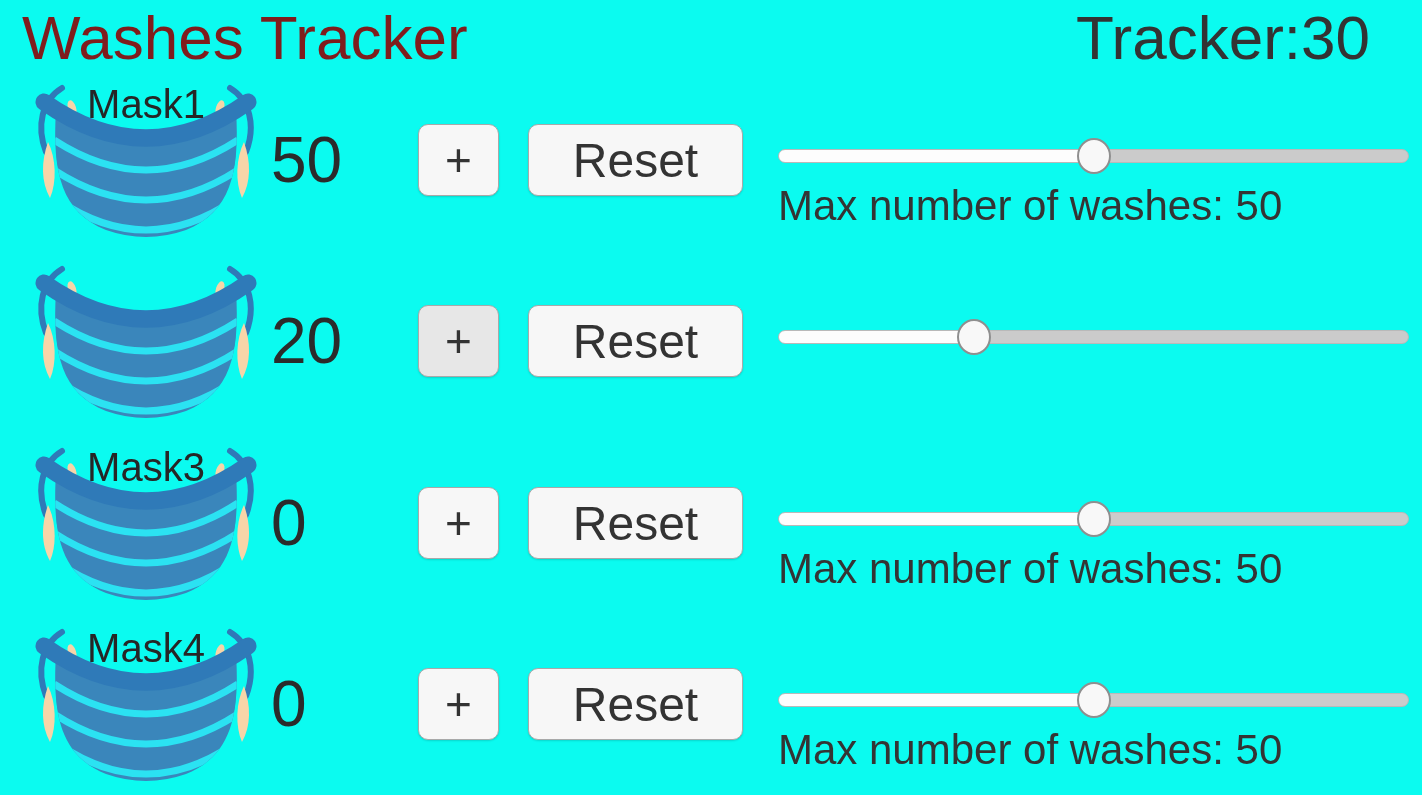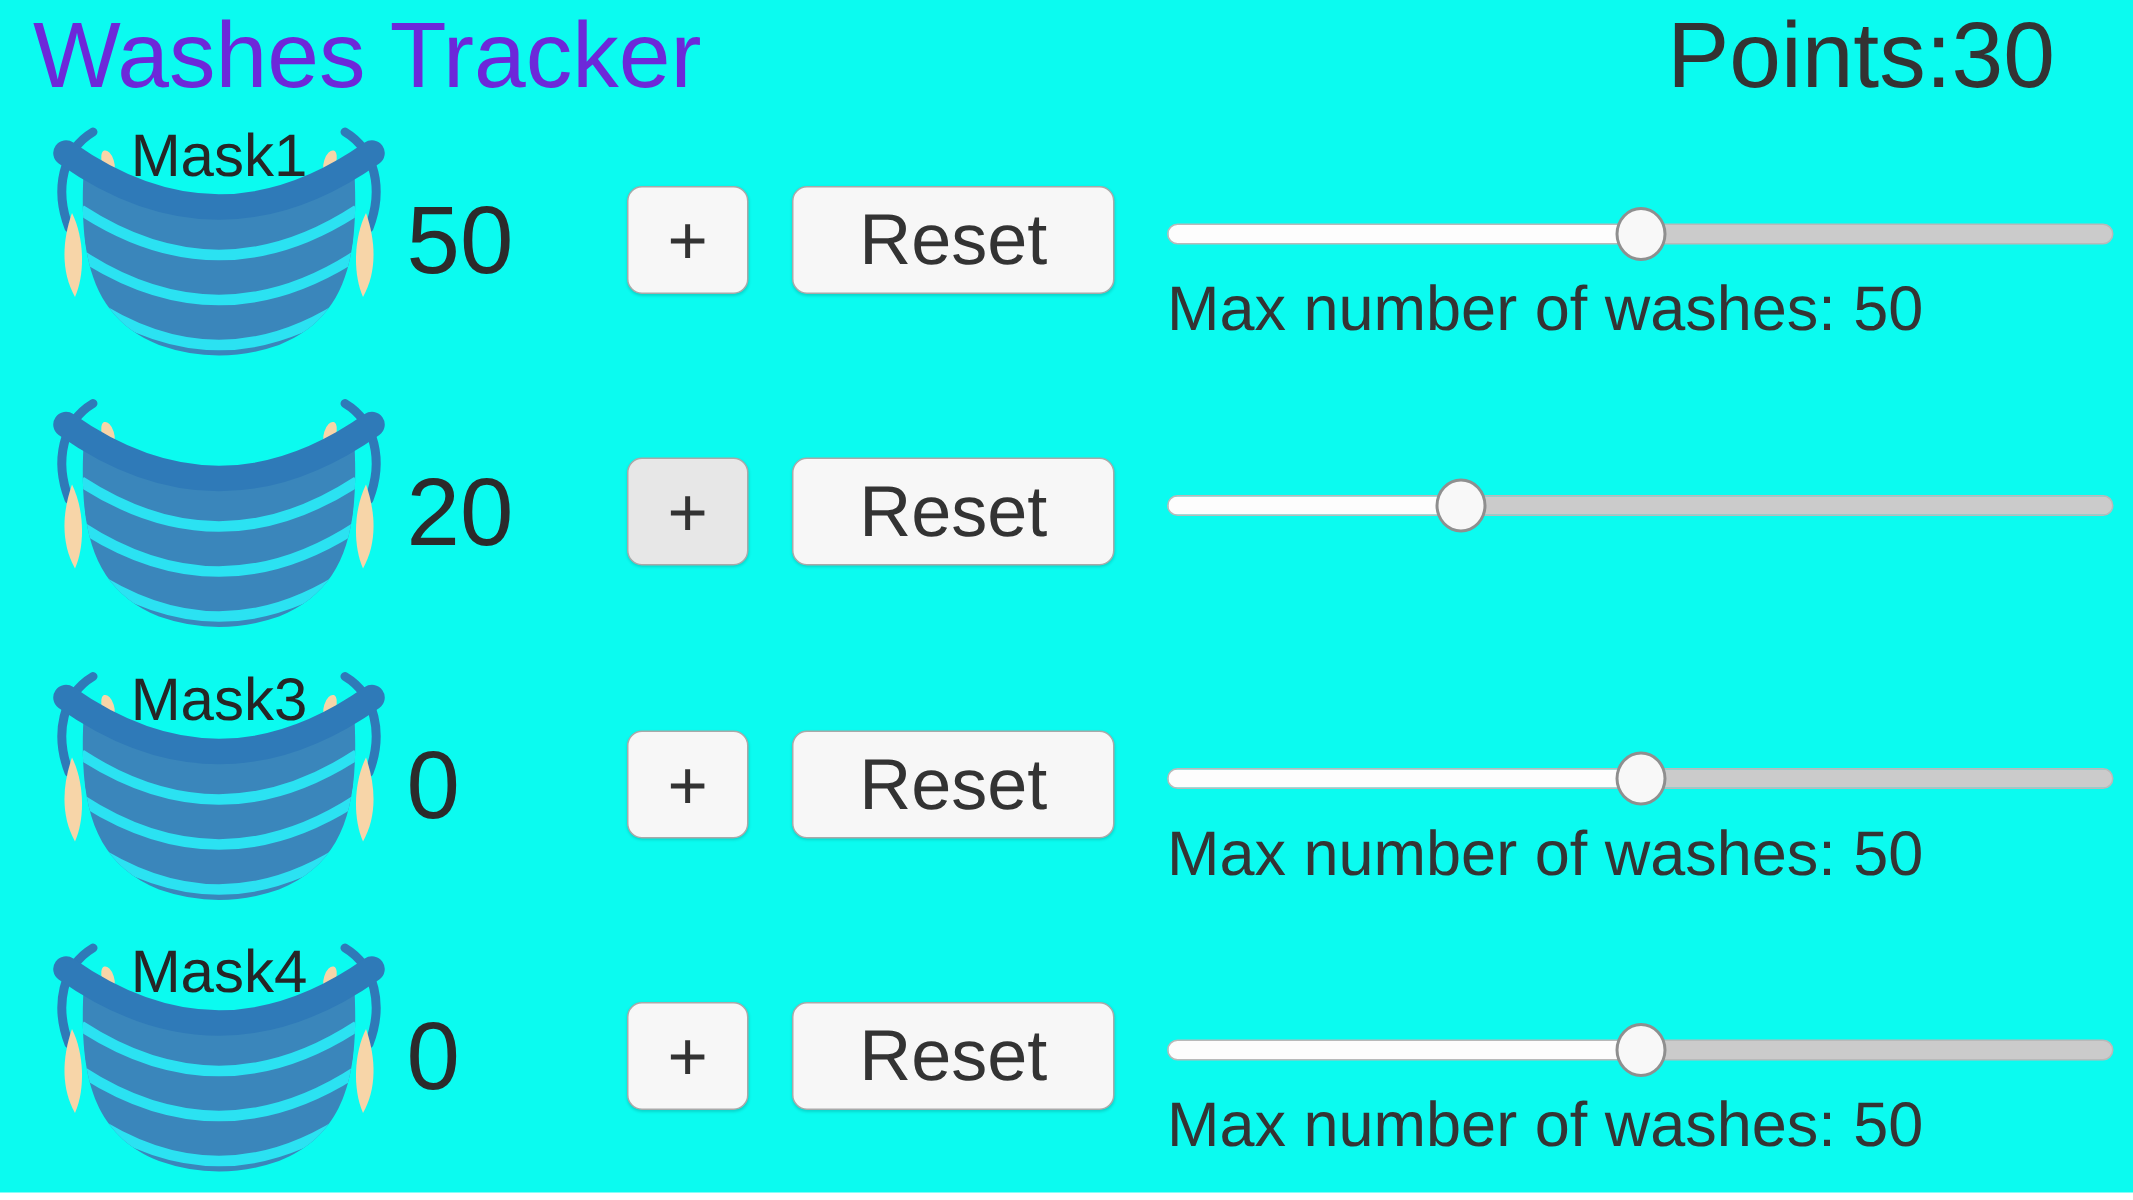--- a/index.html
+++ b/index.html
@@ -4,21 +4,21 @@
 <style>
   html,body{margin:0;padding:0;}
   body{
     width:1422px;height:800px;position:relative;overflow:hidden;
     background:#0bfbf0;
     font-family:"Liberation Sans", sans-serif;
     color:#323232;
   }
   .header-title{
     position:absolute;left:22px;top:2px;
-    font-size:62px;color:#6d28d9;
+    font-size:62px;color:#7f1d1d;
   }
   .points{
     position:absolute;right:52px;top:2px;
     font-size:62px;color:#333;white-space:nowrap;
   }
   #rows{position:absolute;inset:0;}
   .row{position:absolute;left:16px;width:1422px;height:181px;}
   .mask-wrap{position:absolute;left:12px;top:0;width:236px;height:168px;}
   .mask-wrap svg{position:absolute;left:0;top:0;}
   .mask-label{
@@ -58,21 +58,21 @@
     text-align:left;font-size:42px;color:#343434;white-space:nowrap;
   }
   .bottom-edge{
     position:absolute;left:0;bottom:0;width:1422px;height:5px;background:#ffffff;
   }
 </style>
 </head>
 <body>
 
 <div class="header-title">Washes Tracker</div>
-<div class="points"><span>Points:</span><span>30</span></div>
+<div class="points"><span>Tracker:</span><span>30</span></div>
 
 <div id="rows">
     <div class="row" style="top: 78px;">
     <div class="mask-wrap">
       <svg width="236" height="168" viewBox="0 0 236 168">
         <defs>
           <clipPath id="bodyclip">
             <path d="M28,32 Q118,100 208,32 C212,96 202,134 158,152 Q118,166 78,152 C34,134 24,96 28,32 Z"></path>
           </clipPath>
         </defs>

